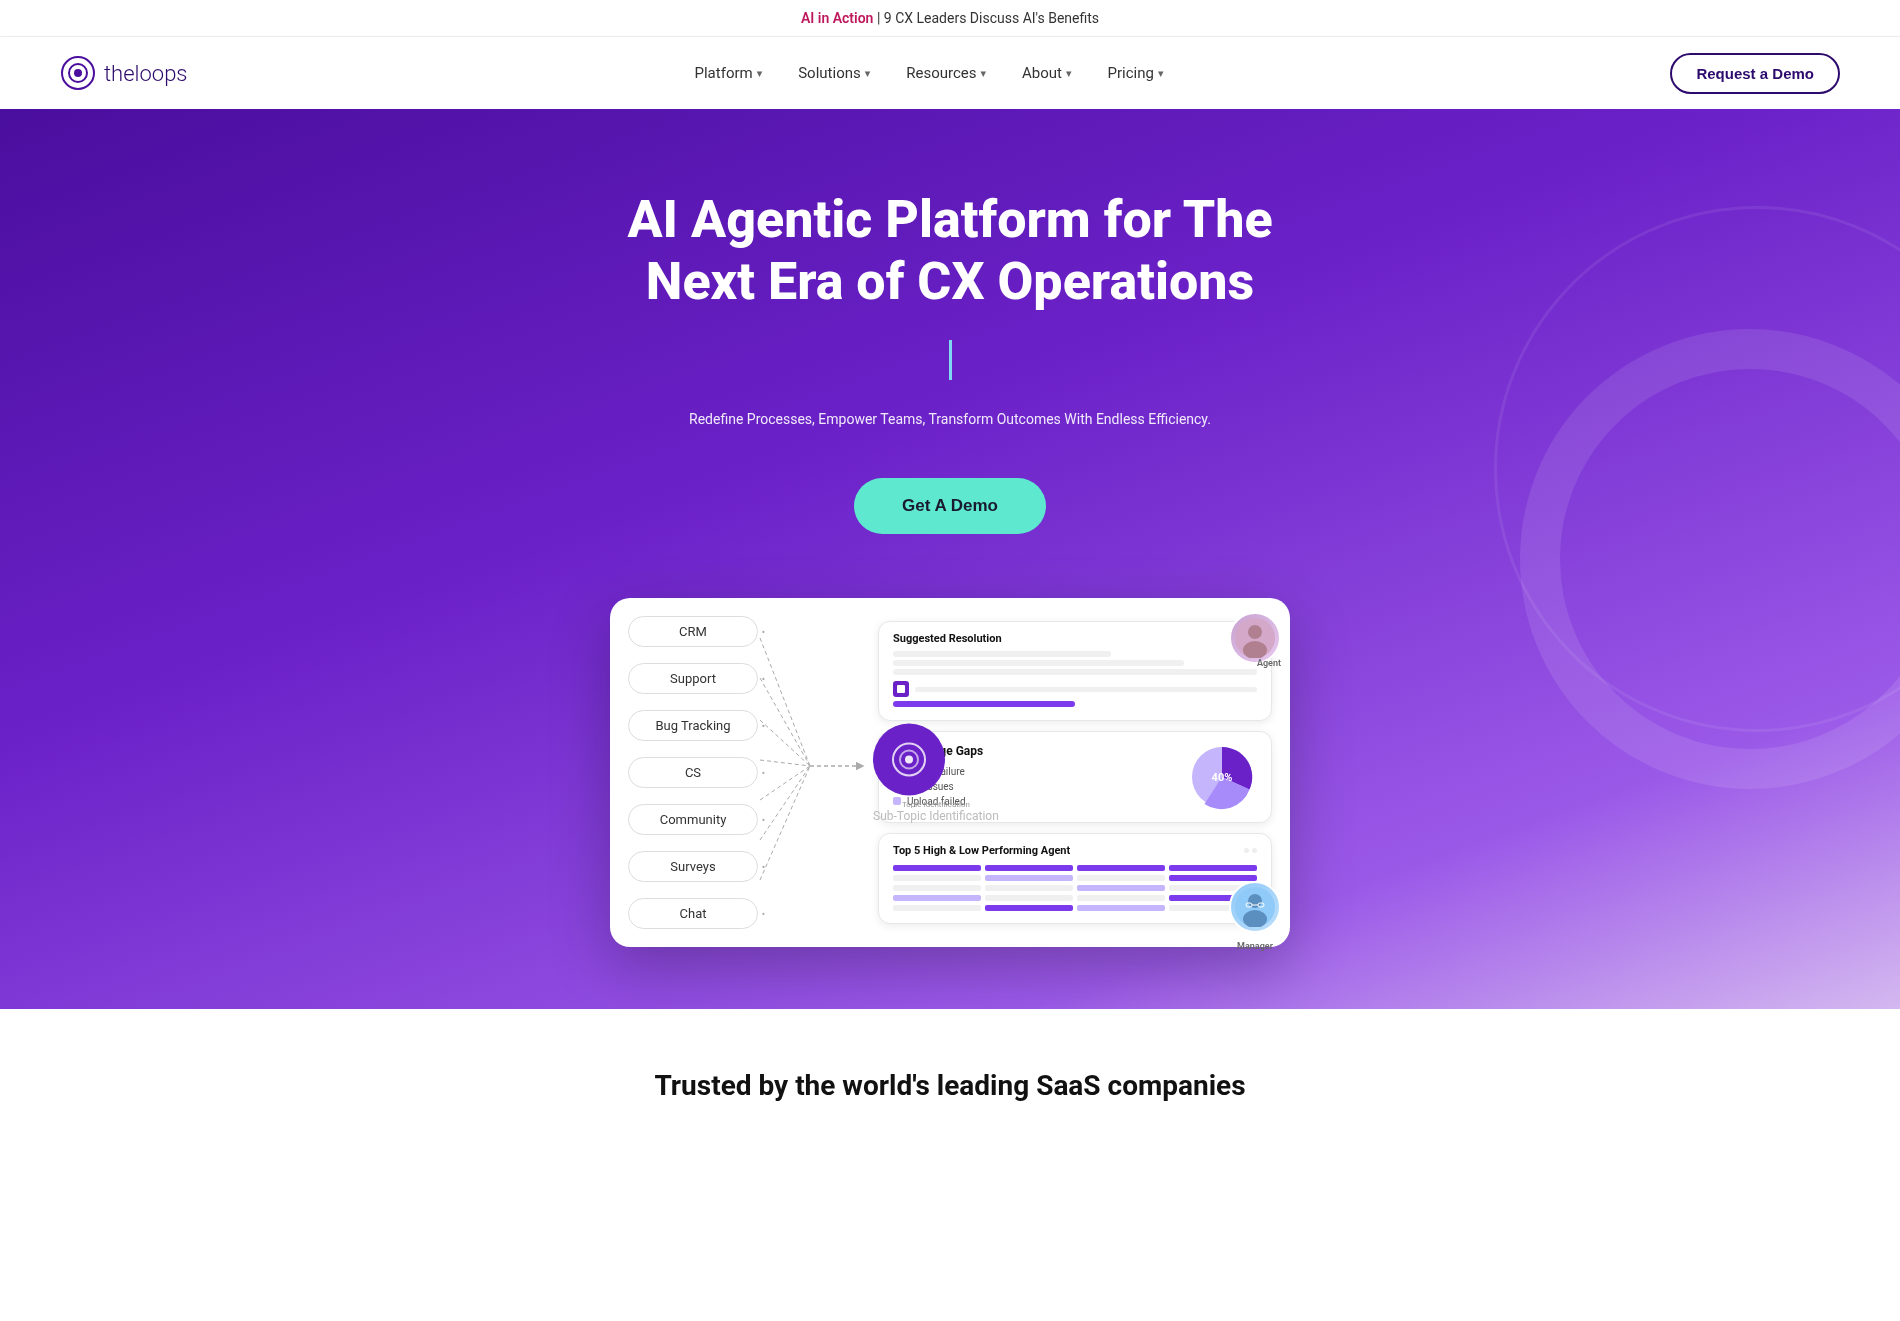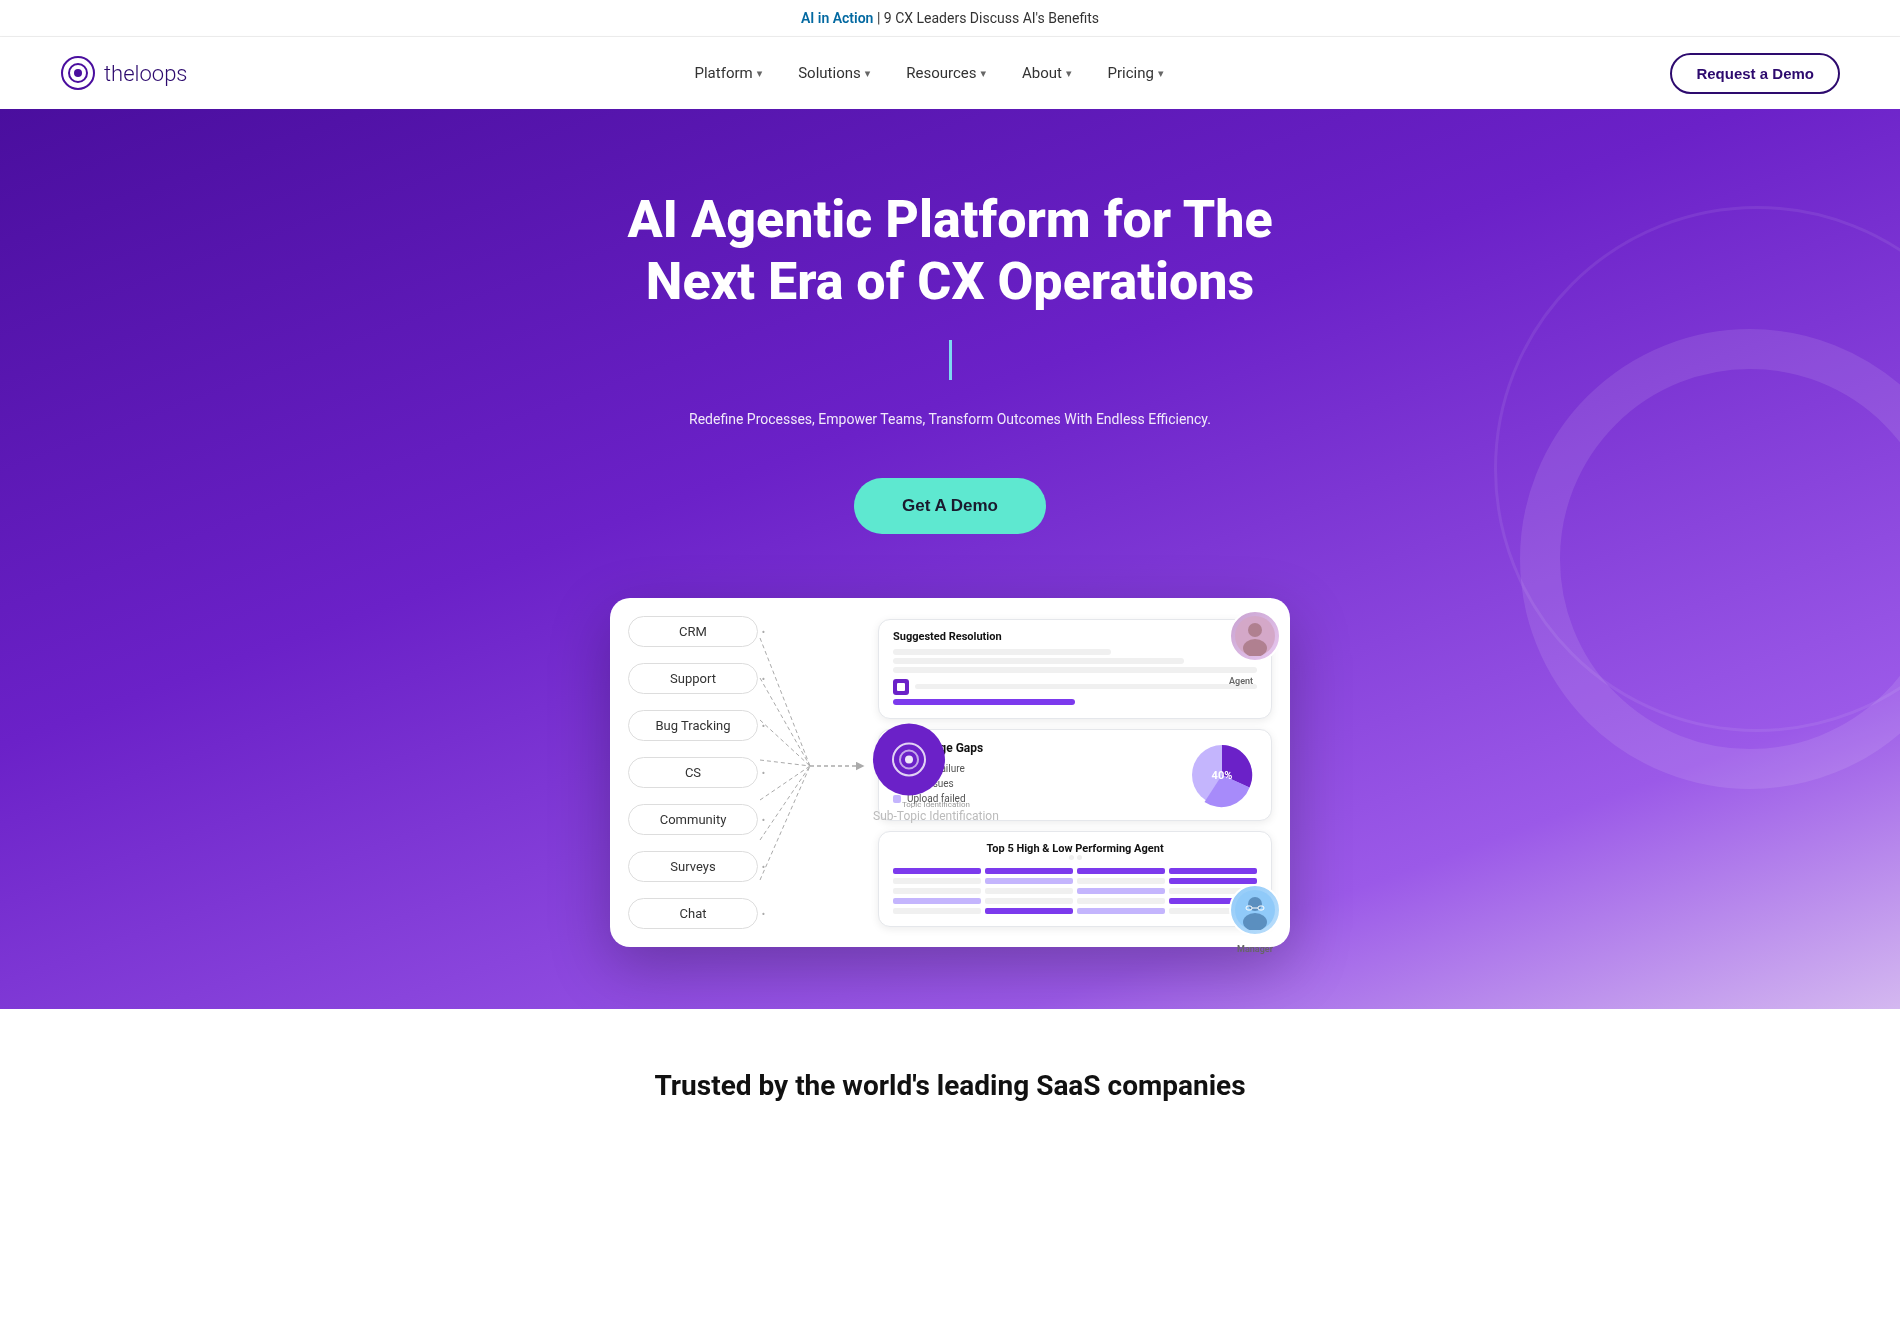--- a/index.html
+++ b/index.html
@@ -7,21 +7,21 @@
 
     
     .top-banner {
       background: #fff;
       text-align: center;
       padding: 10px 20px;
       font-size: 14px;
       color: #333;
       border-bottom: 1px solid #eee;
     }
-    .top-banner a { color: #0369a1; font-weight: 600; text-decoration: none; }
+    .top-banner a { color: #be185d; font-weight: 600; text-decoration: none; }
 
     
     .navbar {
       background: #fff;
       display: flex;
       align-items: center;
       justify-content: space-between;
       padding: 0 60px;
       height: 72px;
       box-shadow: 0 1px 4px rgba(0,0,0,0.06);
@@ -293,21 +293,20 @@
       padding: 10px 14px;
       font-size: 11px;
       box-shadow: 0 2px 8px rgba(0,0,0,0.08);
       position: relative;
     }
     .panel-agents-header {
       display: flex;
       align-items: center;
       justify-content: space-between;
       margin-bottom: 6px;
-      flex-direction: column;
     }
     .panel-agents-title { font-weight: 700; font-size: 11px; color: #111; }
     .agent-table { width: 100%; }
     .agent-table-row { display: flex; gap: 4px; }
     .agent-table-cell { flex: 1; height: 6px; background: #f0f0f0; border-radius: 2px; margin: 2px 0; }
     .agent-table-cell.dark { background: #7c3aed; }
     .agent-table-cell.medium { background: #c4b5fd; }
 
     .manager-avatar {
       width: 52px;
@@ -458,21 +457,21 @@
           <div class="panel-line purple" style="margin-top:4px"></div>
 
           <div class="agent-avatar">
 
             <svg width="40" height="40" viewBox="0 0 40 40" fill="none">
               <circle cx="20" cy="20" r="20" fill="#d4a8c8"></circle>
               <circle cx="20" cy="14" r="7" fill="#b08090"></circle>
               <ellipse cx="20" cy="32" rx="12" ry="9" fill="#b08090"></ellipse>
             </svg>
           </div>
-          <div style="position:absolute;right:-10px;top:56px;font-size:9px;color:#666;font-weight:600;width:52px;text-align:left">Agent</div>
+          <div style="position:absolute;right:-10px;top:36px;font-size:9px;color:#666;font-weight:600;width:52px;text-align:right">Agent</div>
         </div>
 
         <div class="panel-knowledge">
           <div class="knowledge-left">
             <div class="knowledge-title">Knowledge Gaps</div>
             <div class="knowledge-item">
               <div class="knowledge-dot" style="background:#6b21c8"></div>
               <span>Log-in failure</span>
             </div>
             <div class="knowledge-item">

